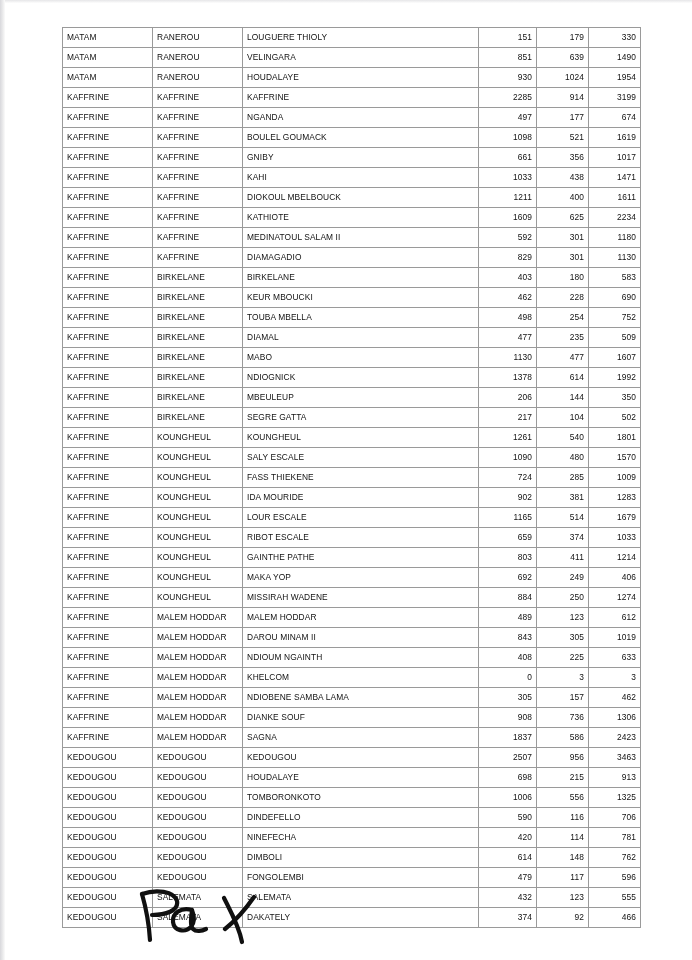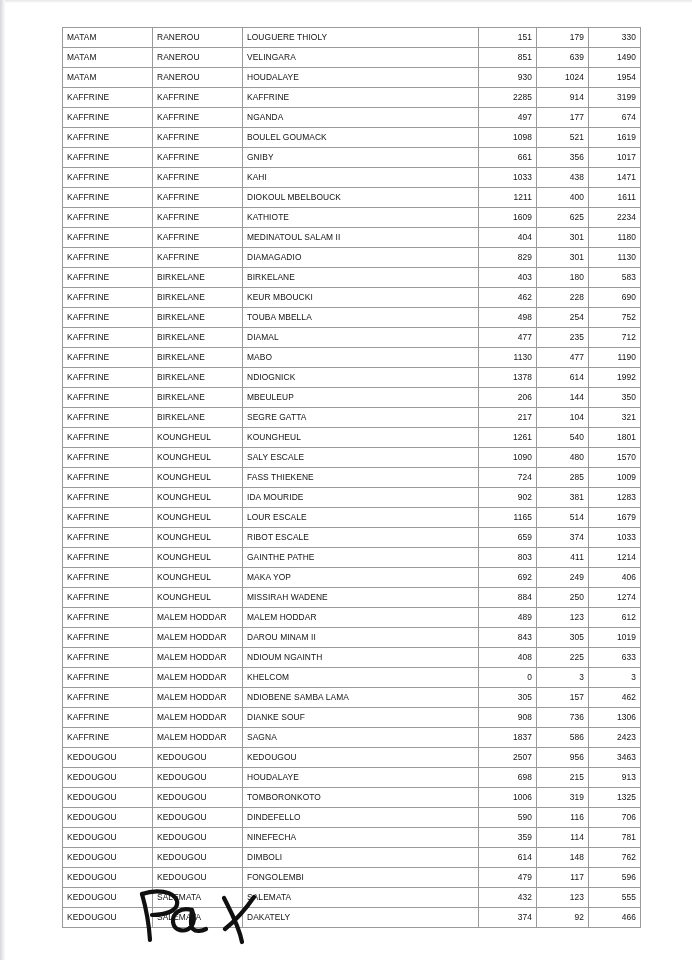--- a/index.html
+++ b/index.html
@@ -191,21 +191,21 @@
             <td class="txt">KAFFRINE</td>
             <td class="txt">KATHIOTE</td>
             <td class="num">1609</td>
             <td class="num">625</td>
             <td class="num">2234</td>
           </tr>
           <tr>
             <td class="txt">KAFFRINE</td>
             <td class="txt">KAFFRINE</td>
             <td class="txt">MEDINATOUL SALAM II</td>
-            <td class="num">404</td>
+            <td class="num">592</td>
             <td class="num">301</td>
             <td class="num">1180</td>
           </tr>
           <tr>
             <td class="txt">KAFFRINE</td>
             <td class="txt">KAFFRINE</td>
             <td class="txt">DIAMAGADIO</td>
             <td class="num">829</td>
             <td class="num">301</td>
             <td class="num">1130</td>
@@ -233,29 +233,29 @@
             <td class="num">498</td>
             <td class="num">254</td>
             <td class="num">752</td>
           </tr>
           <tr>
             <td class="txt">KAFFRINE</td>
             <td class="txt">BIRKELANE</td>
             <td class="txt">DIAMAL</td>
             <td class="num">477</td>
             <td class="num">235</td>
-            <td class="num">712</td>
+            <td class="num">509</td>
           </tr>
           <tr>
             <td class="txt">KAFFRINE</td>
             <td class="txt">BIRKELANE</td>
             <td class="txt">MABO</td>
             <td class="num">1130</td>
             <td class="num">477</td>
-            <td class="num">1190</td>
+            <td class="num">1607</td>
           </tr>
           <tr>
             <td class="txt">KAFFRINE</td>
             <td class="txt">BIRKELANE</td>
             <td class="txt">NDIOGNICK</td>
             <td class="num">1378</td>
             <td class="num">614</td>
             <td class="num">1992</td>
           </tr>
           <tr>
@@ -265,21 +265,21 @@
             <td class="num">206</td>
             <td class="num">144</td>
             <td class="num">350</td>
           </tr>
           <tr>
             <td class="txt">KAFFRINE</td>
             <td class="txt">BIRKELANE</td>
             <td class="txt">SEGRE GATTA</td>
             <td class="num">217</td>
             <td class="num">104</td>
-            <td class="num">321</td>
+            <td class="num">502</td>
           </tr>
           <tr>
             <td class="txt">KAFFRINE</td>
             <td class="txt">KOUNGHEUL</td>
             <td class="txt">KOUNGHEUL</td>
             <td class="num">1261</td>
             <td class="num">540</td>
             <td class="num">1801</td>
           </tr>
           <tr>
@@ -416,36 +416,36 @@
             <td class="txt">HOUDALAYE</td>
             <td class="num">698</td>
             <td class="num">215</td>
             <td class="num">913</td>
           </tr>
           <tr>
             <td class="txt">KEDOUGOU</td>
             <td class="txt">KEDOUGOU</td>
             <td class="txt">TOMBORONKOTO</td>
             <td class="num">1006</td>
-            <td class="num">319</td>
+            <td class="num">556</td>
             <td class="num">1325</td>
           </tr>
           <tr>
             <td class="txt">KEDOUGOU</td>
             <td class="txt">KEDOUGOU</td>
             <td class="txt">DINDEFELLO</td>
             <td class="num">590</td>
             <td class="num">116</td>
             <td class="num">706</td>
           </tr>
           <tr>
             <td class="txt">KEDOUGOU</td>
             <td class="txt">KEDOUGOU</td>
             <td class="txt">NINEFECHA</td>
-            <td class="num">359</td>
+            <td class="num">420</td>
             <td class="num">114</td>
             <td class="num">781</td>
           </tr>
           <tr>
             <td class="txt">KEDOUGOU</td>
             <td class="txt">KEDOUGOU</td>
             <td class="txt">DIMBOLI</td>
             <td class="num">614</td>
             <td class="num">148</td>
             <td class="num">762</td>

